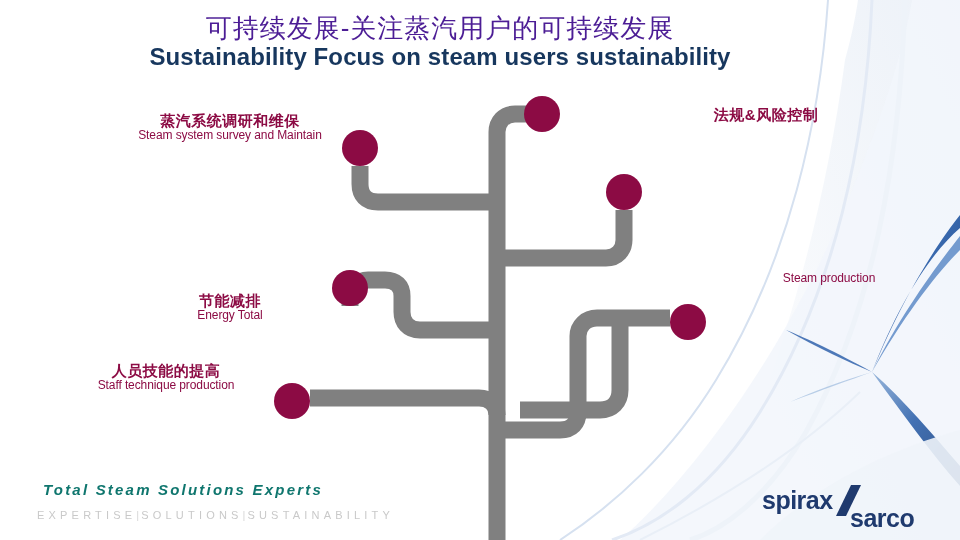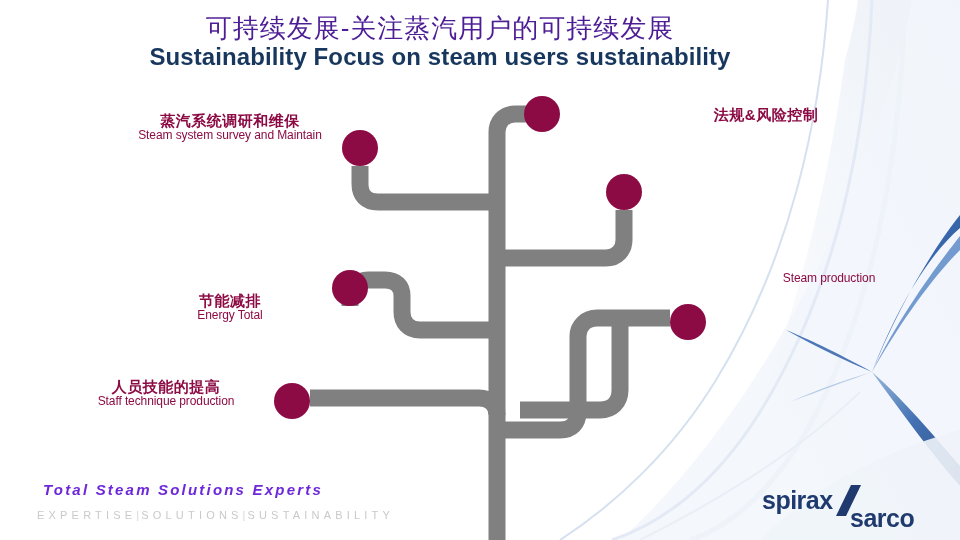--- a/index.html
+++ b/index.html
@@ -65,32 +65,32 @@
     letter-spacing: 0.5px;
   }
   .leaf-label .lbl-en {
     display: block;
     font-size: 12px;
     font-weight: normal;
     letter-spacing: -0.1px;
   }
   #label-survey   { left: 108px; top: 112px; width: 244px; }
   #label-energy   { left: 120px; top: 266px; width: 220px; margin-top: 26px; }
-  #label-staff    { left: 56px;  top: 362px; width: 220px; margin-top: 16px; }
+  #label-staff    { left: 56px;  top: 362px; width: 220px; }
   #label-regul    { left: 655px; top: 106px; width: 222px; }
   #label-safety   { left: 718px; top: 272px; width: 222px; }
   
   #footer-tagline {
     position: absolute;
     left: 43px;
     top: 481px;
     font-size: 15px;
     font-style: italic;
     font-weight: bold;
-    color: #6d28d9;
+    color: #0f766e;
     letter-spacing: 2.2px;
     white-space: nowrap;
   }
   #footer-pillars {
     position: absolute;
     left: 37px;
     top: 509px;
     font-size: 11px;
     color: #c9c9c9;
     letter-spacing: 4.2px;

